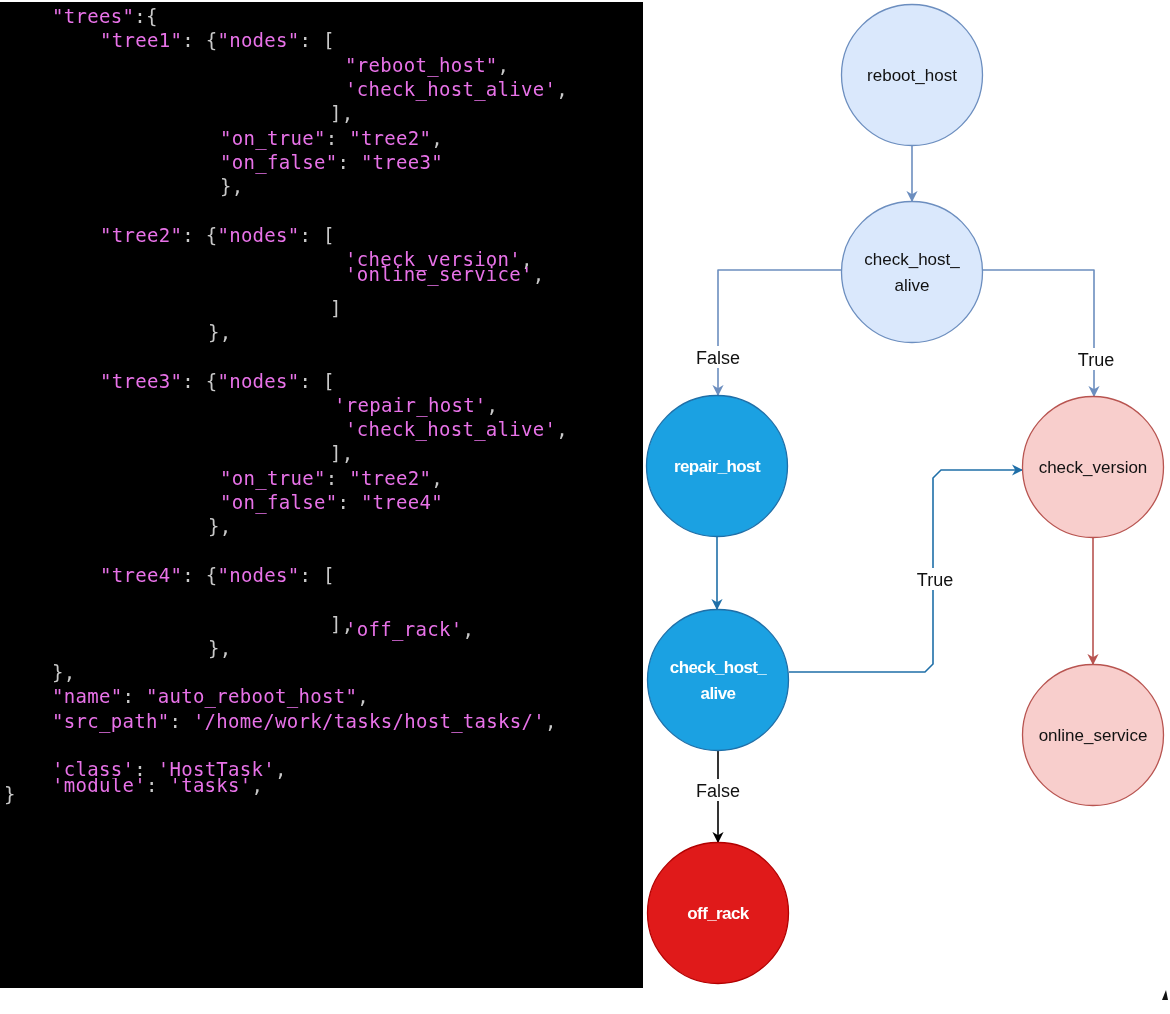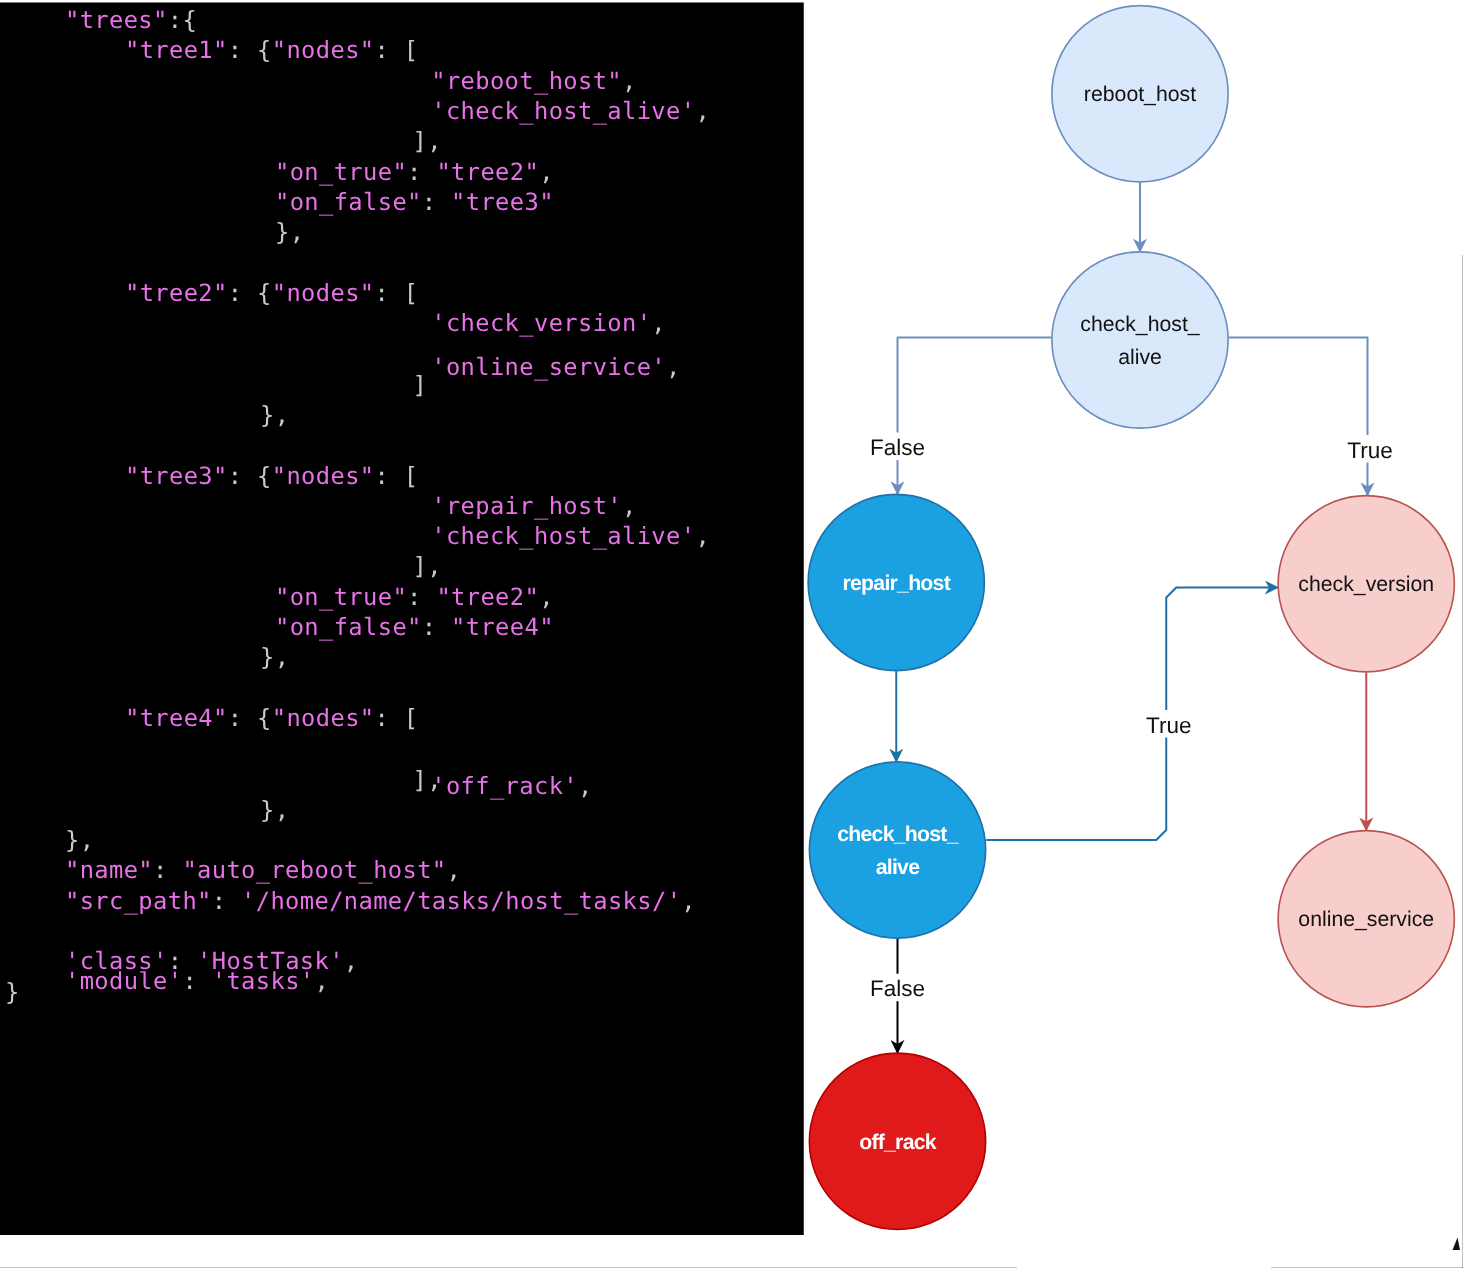--- a/index.html
+++ b/index.html
@@ -30,39 +30,39 @@
     <div class="code-line" style="top: 26.3px; left: 100px;"><span class="tok-str">"tree1"</span><span class="tok-punc">: {</span><span class="tok-str">"nodes"</span><span class="tok-punc">: [</span></div>
     <div class="code-line" style="top: 50.6px; left: 345px;"><span class="tok-str">"reboot_host"</span><span class="tok-punc">,</span></div>
     <div class="code-line" style="top: 74.9px; left: 345px;"><span class="tok-str">'check_host_alive'</span><span class="tok-punc">,</span></div>
     <div class="code-line" style="top: 99.2px; left: 330px;"><span class="tok-punc">],</span></div>
     <div class="code-line" style="top: 123.5px; left: 220px;"><span class="tok-str">"on_true"</span><span class="tok-punc">: </span><span class="tok-str">"tree2"</span><span class="tok-punc">,</span></div>
     <div class="code-line" style="top: 147.8px; left: 220px;"><span class="tok-str">"on_false"</span><span class="tok-punc">: </span><span class="tok-str">"tree3"</span></div>
     <div class="code-line" style="top: 172.1px; left: 220px;"><span class="tok-punc">},</span></div>
     <div class="code-line" style="top: 196.4px; left: 0px;"></div>
     <div class="code-line" style="top: 220.7px; left: 100px;"><span class="tok-str">"tree2"</span><span class="tok-punc">: {</span><span class="tok-str">"nodes"</span><span class="tok-punc">: [</span></div>
     <div class="code-line" style="top: 245px; left: 345px; text-align: center;"><span class="tok-str">'check_version'</span><span class="tok-punc">,</span></div>
-    <div class="code-line" style="top: 280px; left: 345px;"><span class="tok-str">'online_service'</span><span class="tok-punc">,</span></div>
+    <div class="code-line" style="top: 260px; left: 345px;"><span class="tok-str">'online_service'</span><span class="tok-punc">,</span></div>
     <div class="code-line" style="top: 293.6px; left: 330px;"><span class="tok-punc">]</span></div>
     <div class="code-line" style="top: 317.9px; left: 208px;"><span class="tok-punc">},</span></div>
     <div class="code-line" style="top: 342.2px; left: 0px;"></div>
     <div class="code-line" style="top: 366.5px; left: 100px;"><span class="tok-str">"tree3"</span><span class="tok-punc">: {</span><span class="tok-str">"nodes"</span><span class="tok-punc">: [</span></div>
-    <div class="code-line" style="top: 390.8px; left: 345px;"><span class="tok-str">'repair_host'</span><span class="tok-punc">,</span></div>
+    <div class="code-line" style="top: 390.8px; left: 334px;"><span class="tok-str">'repair_host'</span><span class="tok-punc">,</span></div>
     <div class="code-line" style="top: 415.1px; left: 345px;"><span class="tok-str">'check_host_alive'</span><span class="tok-punc">,</span></div>
     <div class="code-line" style="top: 439.4px; left: 330px;"><span class="tok-punc">],</span></div>
     <div class="code-line" style="top: 463.7px; left: 220px;"><span class="tok-str">"on_true"</span><span class="tok-punc">: </span><span class="tok-str">"tree2"</span><span class="tok-punc">,</span></div>
     <div class="code-line" style="top: 488px; left: 220px;"><span class="tok-str">"on_false"</span><span class="tok-punc">: </span><span class="tok-str">"tree4"</span></div>
     <div class="code-line" style="top: 512.3px; left: 208px;"><span class="tok-punc">},</span></div>
     <div class="code-line" style="top: 536.6px; left: 0px;"></div>
     <div class="code-line" style="top: 560.9px; left: 100px;"><span class="tok-str">"tree4"</span><span class="tok-punc">: {</span><span class="tok-str">"nodes"</span><span class="tok-punc">: [</span></div>
     <div class="code-line" style="top: 615px; left: 345px;"><span class="tok-str">'off_rack'</span><span class="tok-punc">,</span></div>
     <div class="code-line" style="top: 609.5px; left: 330px;"><span class="tok-punc">],</span></div>
     <div class="code-line" style="top: 633.8px; left: 208px;"><span class="tok-punc">},</span></div>
     <div class="code-line" style="top: 658.1px; left: 52px;"><span class="tok-punc">},</span></div>
     <div class="code-line" style="top: 682.4px; left: 52px;"><span class="tok-str">"name"</span><span class="tok-punc">: </span><span class="tok-str">"auto_reboot_host"</span><span class="tok-punc">,</span></div>
-    <div class="code-line" style="top: 706.7px; left: 52px;"><span class="tok-str">"src_path"</span><span class="tok-punc">: </span><span class="tok-str">'/home/name/tasks/host_tasks/'</span><span class="tok-punc">,</span></div>
+    <div class="code-line" style="top: 706.7px; left: 52px;"><span class="tok-str">"src_path"</span><span class="tok-punc">: </span><span class="tok-str">'/home/work/tasks/host_tasks/'</span><span class="tok-punc">,</span></div>
     <div class="code-line" style="top: 731px; left: 52px; margin-top: 40px;"><span class="tok-str">'module'</span><span class="tok-punc">: </span><span class="tok-str">'tasks'</span><span class="tok-punc">,</span></div>
     <div class="code-line" style="top: 755.3px; left: 52px; text-decoration: underline;"><span class="tok-str">'class'</span><span class="tok-punc">: </span><span class="tok-str">'HostTask'</span><span class="tok-punc">,</span></div>
     <div class="code-line" style="top: 779.6px; left: 4px;"><span class="tok-punc">}</span></div>
   </div>
 
 <div class="diagram">
   <svg id="diagram-svg" width="527" height="1014">
       <defs>
         <marker id="arr0" viewBox="0 0 10 10" refX="9" refY="5" markerWidth="7" markerHeight="7" orient="auto-start-reverse">
           <path d="M0,0 L10,5 L0,10 L3,5 Z" fill="#6c8ebf"></path>

